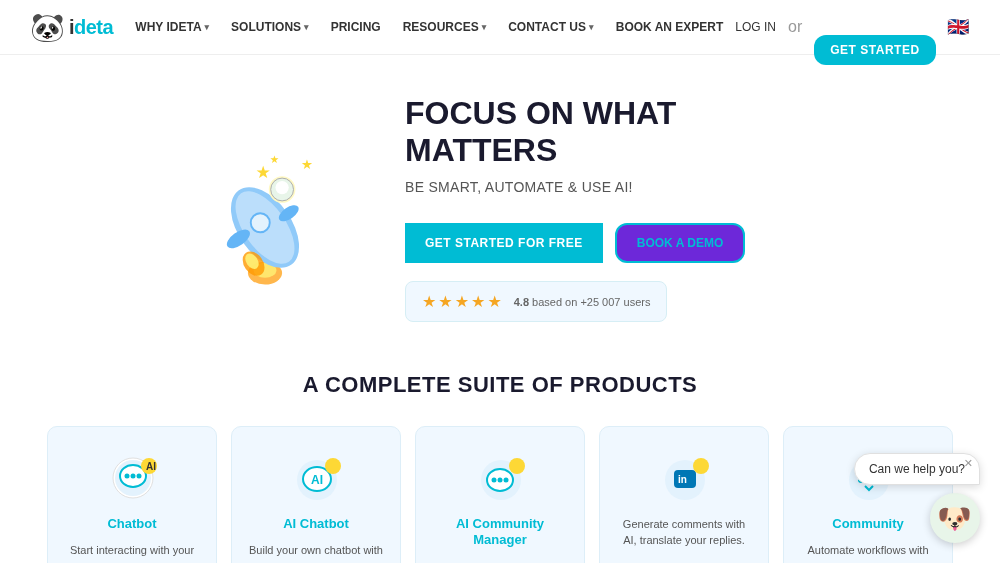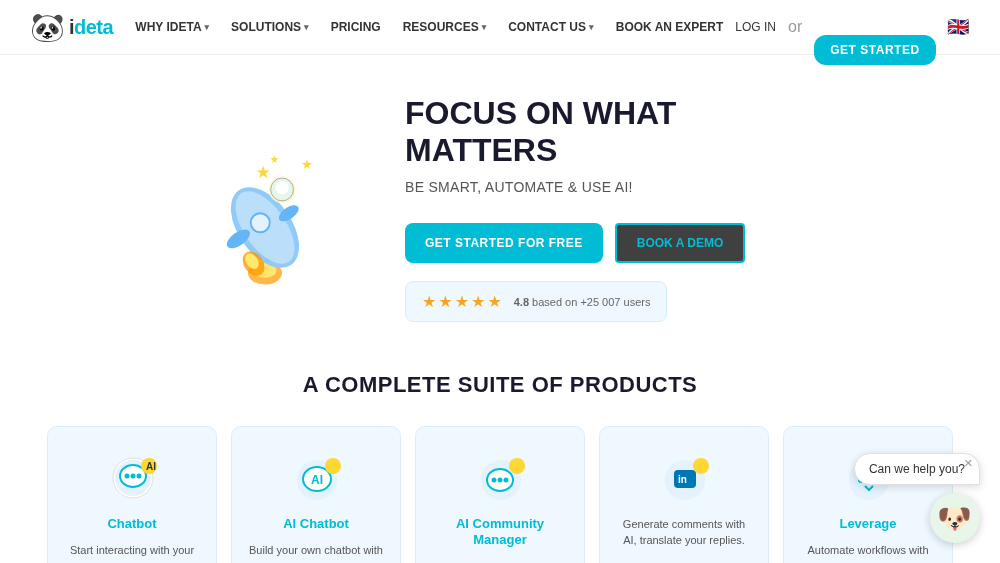--- a/index.html
+++ b/index.html
@@ -47,26 +47,26 @@
       font-size: 32px; font-weight: 900; color: #1a1a2e;
       line-height: 1.15; margin-bottom: 10px; text-transform: uppercase;
     }
     .hero-subtitle {
       font-size: 14px; color: #555; margin-bottom: 28px;
       font-weight: 500; letter-spacing: 0.3px;
     }
     .hero-buttons { display: flex; gap: 12px; margin-bottom: 18px; }
     .btn-primary {
       background: #00bcd4; color: #fff; border: none; padding: 11px 20px;
-      border-radius: 8px; font-size: 12px; font-weight: 700; cursor: pointer;
+      border-radius: 0; font-size: 12px; font-weight: 700; cursor: pointer;
       text-transform: uppercase; letter-spacing: 0.5px;
     }
     .btn-secondary {
-      background: #404040; color: #00bcd4; border: 2px solid #00bcd4;
-      padding: 11px 20px; border-radius: 4px; font-size: 12px;
+      background: #6d28d9; color: #00bcd4; border: 2px solid #00bcd4;
+      padding: 11px 20px; border-radius: 12px; font-size: 12px;
       font-weight: 700; cursor: pointer; text-transform: uppercase;
     }
     .rating-box {
       display: inline-flex; align-items: center; gap: 10px;
       background: #f0f8ff; border: 1px solid #d6eef5;
       border-radius: 8px; padding: 10px 16px;
     }
     .stars { color: #f5a623; font-size: 16px; letter-spacing: 2px; }
     .rating-text { font-size: 11px; color: #666; }
 
@@ -241,21 +241,21 @@
         <div class="product-icon-wrap">
           <svg width="55" height="52" viewBox="0 0 55 52" xmlns="http://www.w3.org/2000/svg">
       <circle cx="28" cy="28" r="20" fill="#e3f2fd"></circle>
       <circle cx="44" cy="14" r="8" fill="#fdd835"></circle>
       <path d="M20,28 Q24,18 30,24 Q36,30 40,20" stroke="#00bcd4" stroke-width="2.5" fill="none" stroke-linecap="round"></path>
       <circle cx="20" cy="28" r="3" fill="#00bcd4"></circle>
       <circle cx="40" cy="20" r="3" fill="#00bcd4"></circle>
       <path d="M24,34 L28,38 L32,34" stroke="#00bcd4" stroke-width="2" fill="none"></path>
     </svg>
         </div>
-        <div class="product-name">Leverage</div>
+        <div class="product-name">Community</div>
         <div class="product-desc">Automate workflows with no code, connect with third party apps and your databases.</div>
       </div>
     </div>
 </section>
 
 <div class="chat-widget">
   <div class="chat-bubble">
     <span class="chat-close">✕</span>
     <span>Can we help you?</span>
   </div>

